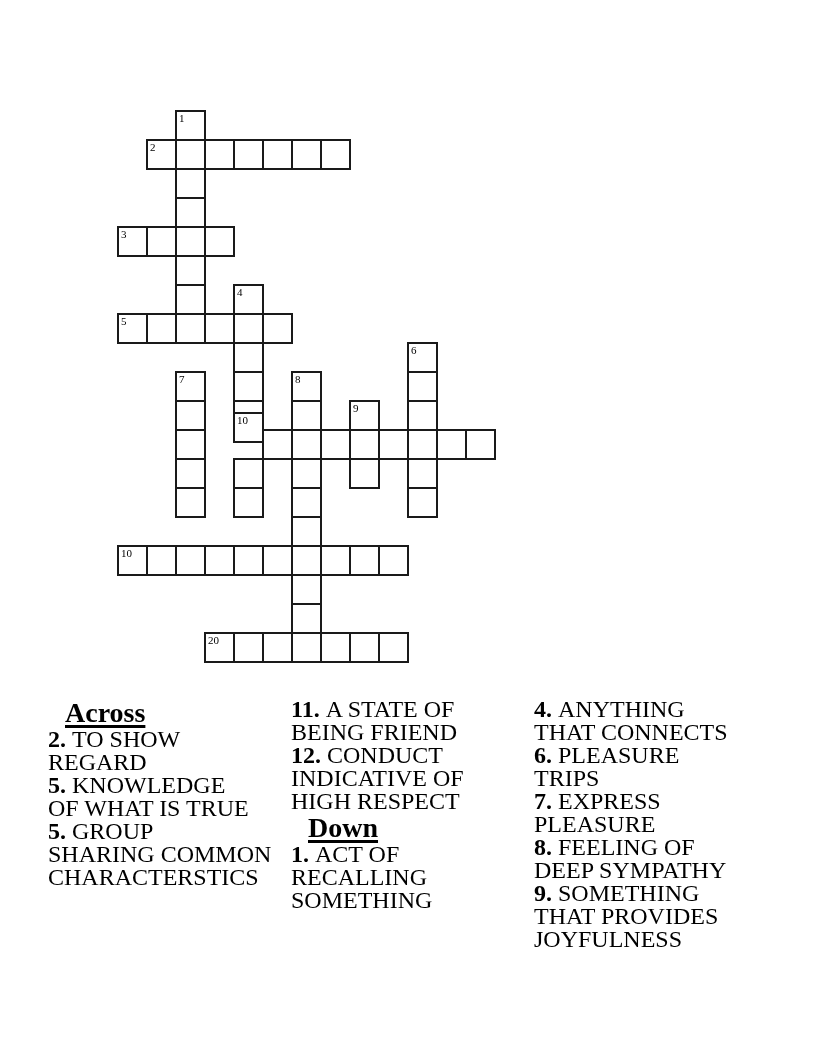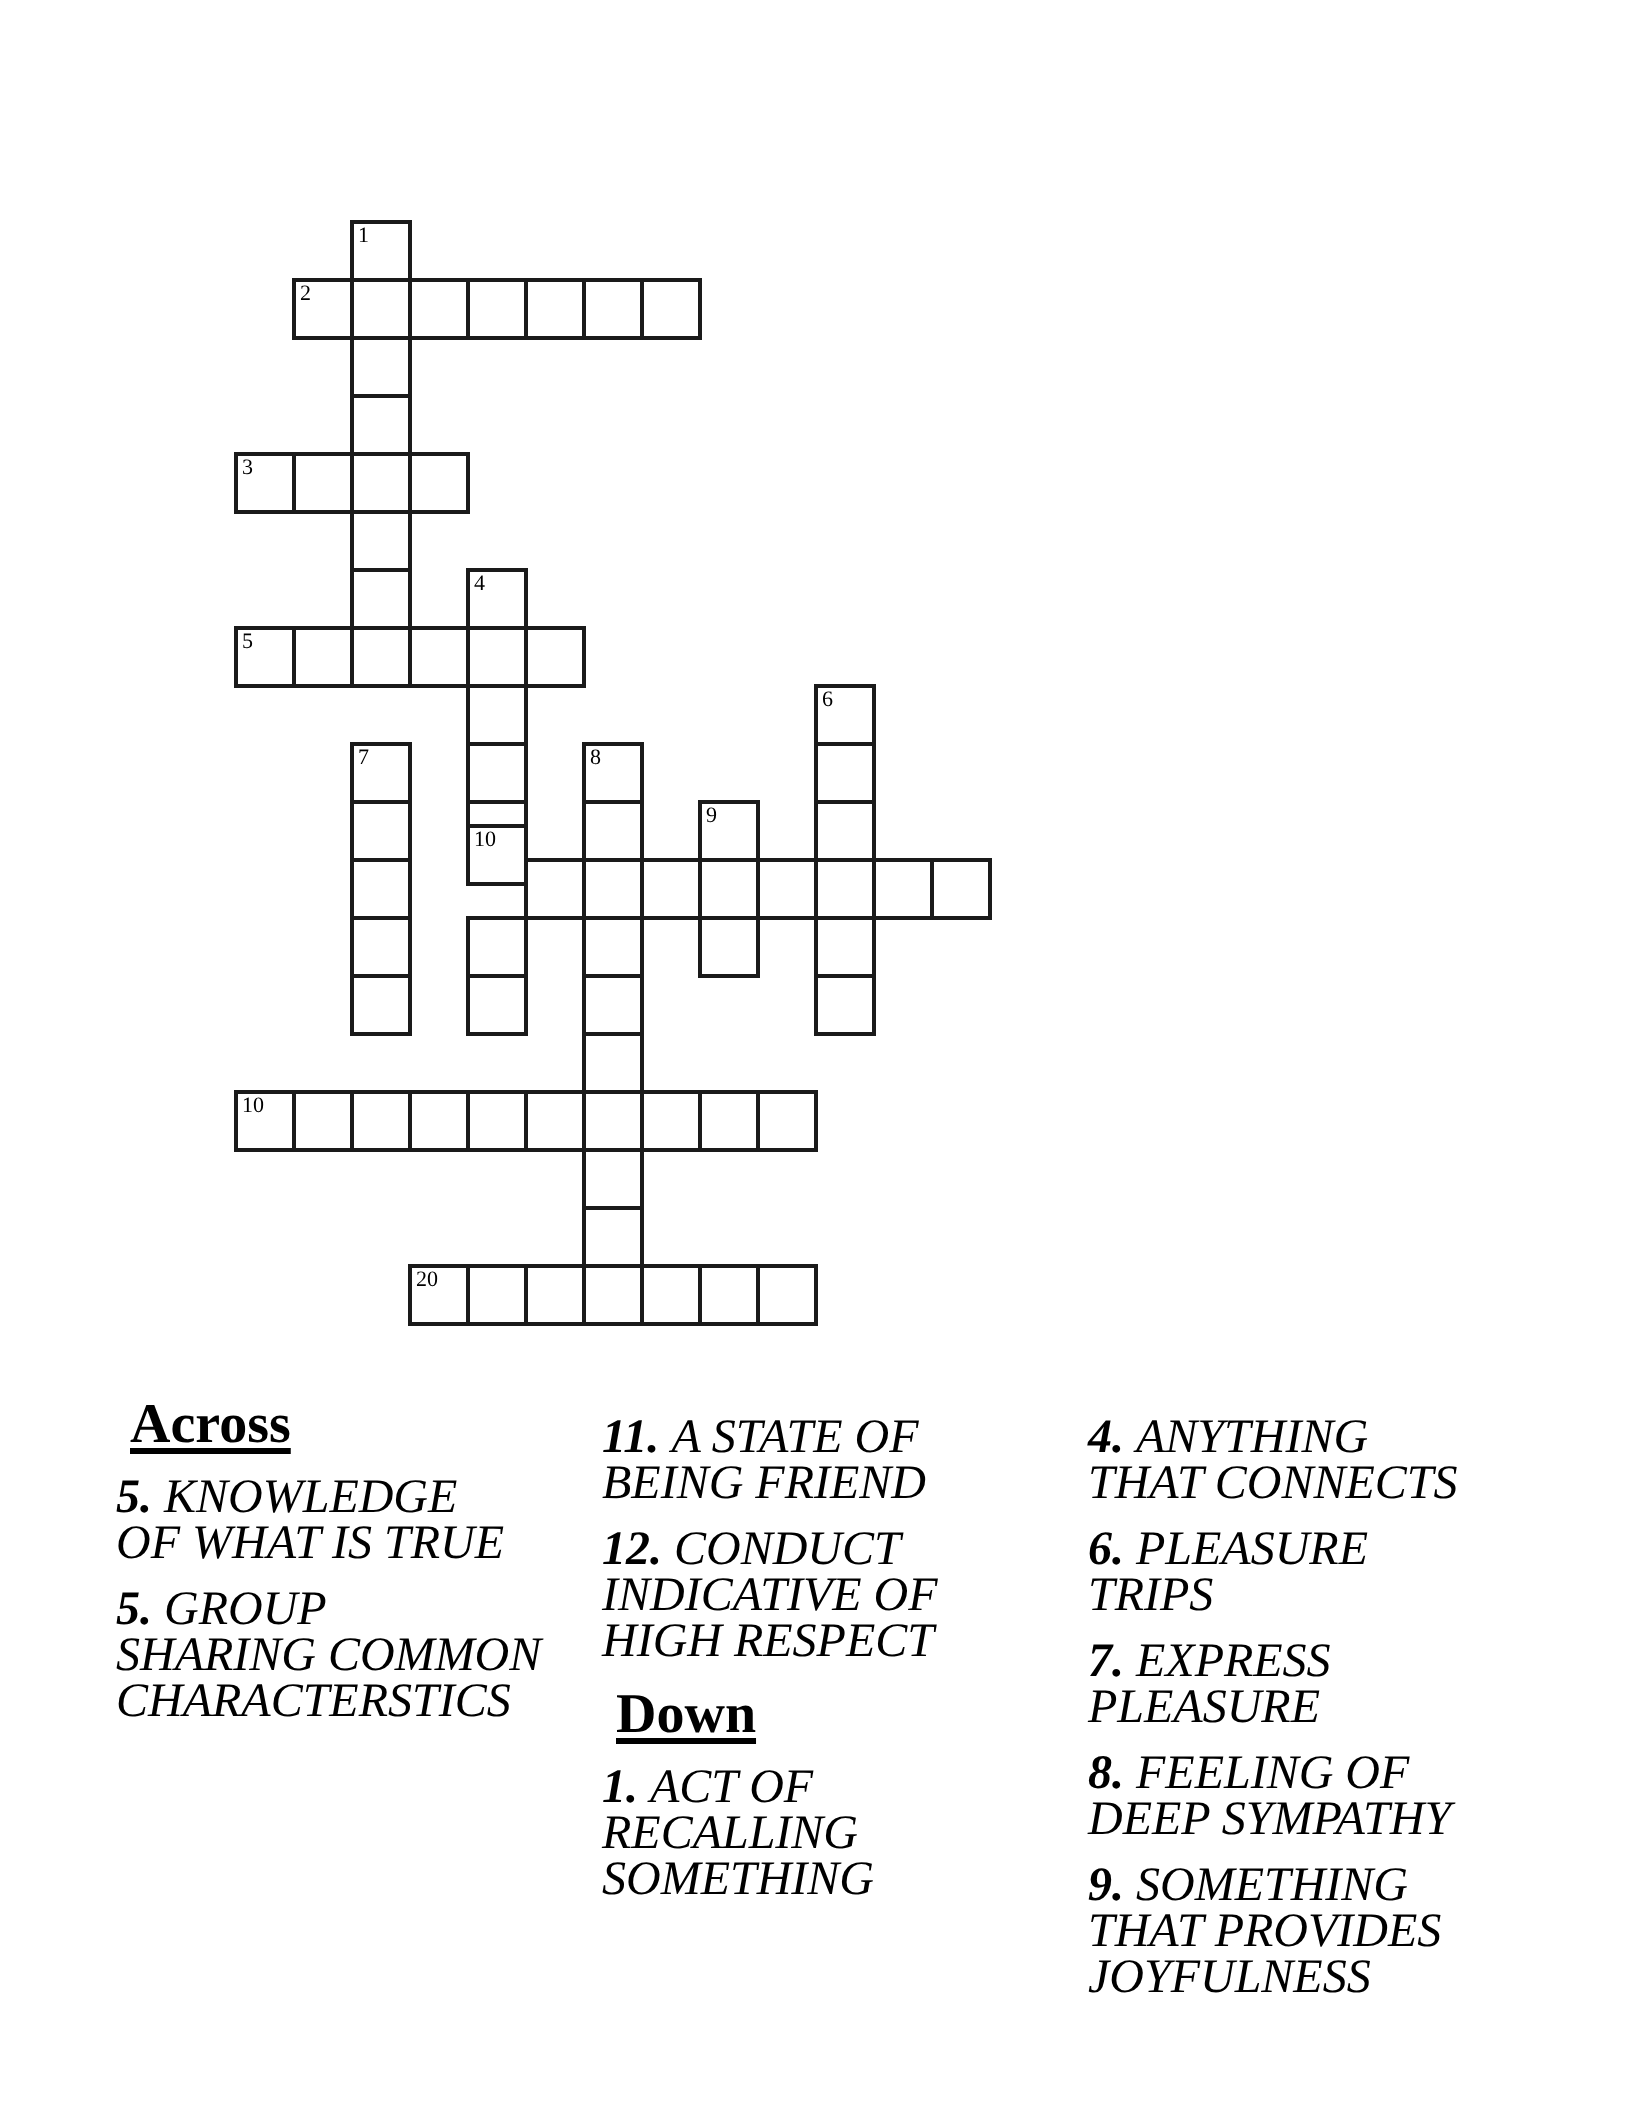--- a/index.html
+++ b/index.html
@@ -20,21 +20,21 @@
     position:absolute;top:0px;left:2px;font-size:11px;line-height:12px;color:#000;
   }
   .clue-col{position:absolute;top:698px;font-size:24px;line-height:23px;}
   .clue-col.c1{left:48px;width:245px;}
   .clue-col.c2{left:291px;width:240px;}
   .clue-col.c3{left:534px;width:220px;}
   .clue-heading{
     font-size:28px;line-height:30px;font-weight:bold;
     text-decoration:underline;text-decoration-thickness:2.5px;text-underline-offset:3px;margin-left:17px;
   }
-  .clue{margin:10px;font-style:italic;}
+  .clue{margin:0;}
   .clue-num{font-weight:bold;}
 </style>
 </head>
 <body>
 
 <div class="page">
   <div class="grid">
       <div class="cell" style="left: 58px; top: 0px;">
         <span class="cellnum">1</span>
       </div>
@@ -128,20 +128,21 @@
       </div>
       <div class="cell" style="left: 116px; top: 522px;"></div>
       <div class="cell" style="left: 145px; top: 522px;"></div>
       <div class="cell" style="left: 174px; top: 522px;"></div>
       <div class="cell" style="left: 203px; top: 522px;"></div>
       <div class="cell" style="left: 232px; top: 522px;"></div>
       <div class="cell" style="left: 261px; top: 522px;"></div>
     </div>
   <div class="clue-col c1">
       <div class="clue-heading">Across</div>
+      <div class="clue"><span class="clue-num">2.</span>&nbsp;TO SHOW<br>REGARD</div>
       <div class="clue"><span class="clue-num">5.</span>&nbsp;KNOWLEDGE<br>OF WHAT IS TRUE</div>
       <div class="clue"><span class="clue-num">5.</span>&nbsp;GROUP<br>SHARING COMMON<br>CHARACTERSTICS</div>
     </div>
   <div class="clue-col c2">
       <div class="clue"><span class="clue-num">11.</span>&nbsp;A STATE OF<br>BEING FRIEND</div>
       <div class="clue"><span class="clue-num">12.</span>&nbsp;CONDUCT<br>INDICATIVE OF<br>HIGH RESPECT</div>
       <div class="clue-heading">Down</div>
       <div class="clue"><span class="clue-num">1.</span>&nbsp;ACT OF<br>RECALLING<br>SOMETHING</div>
     </div>
   <div class="clue-col c3">

